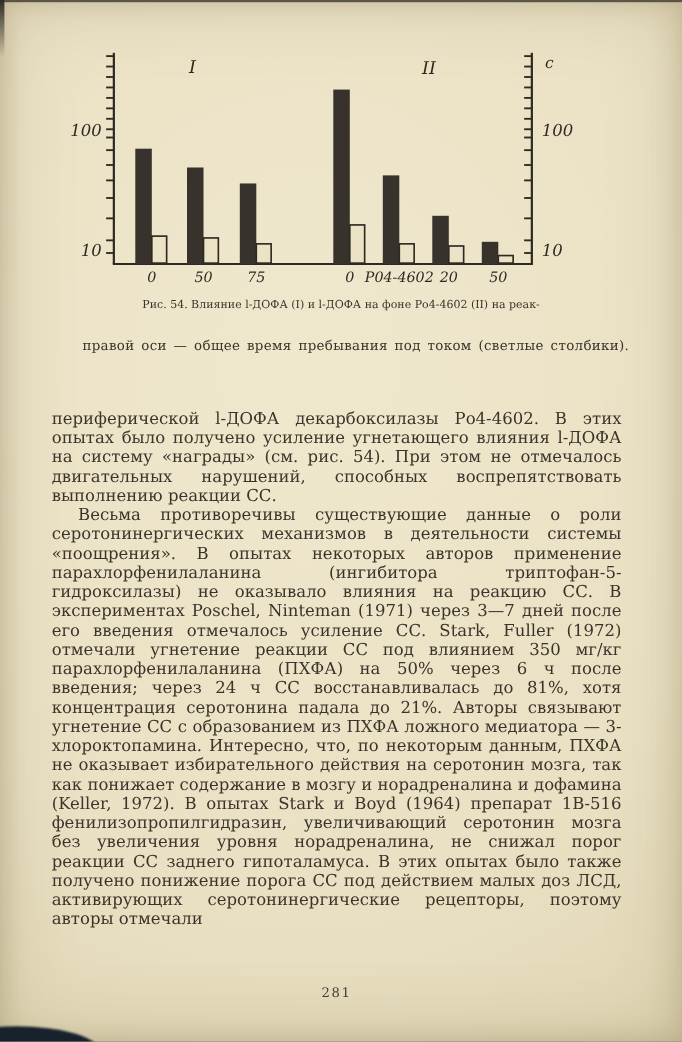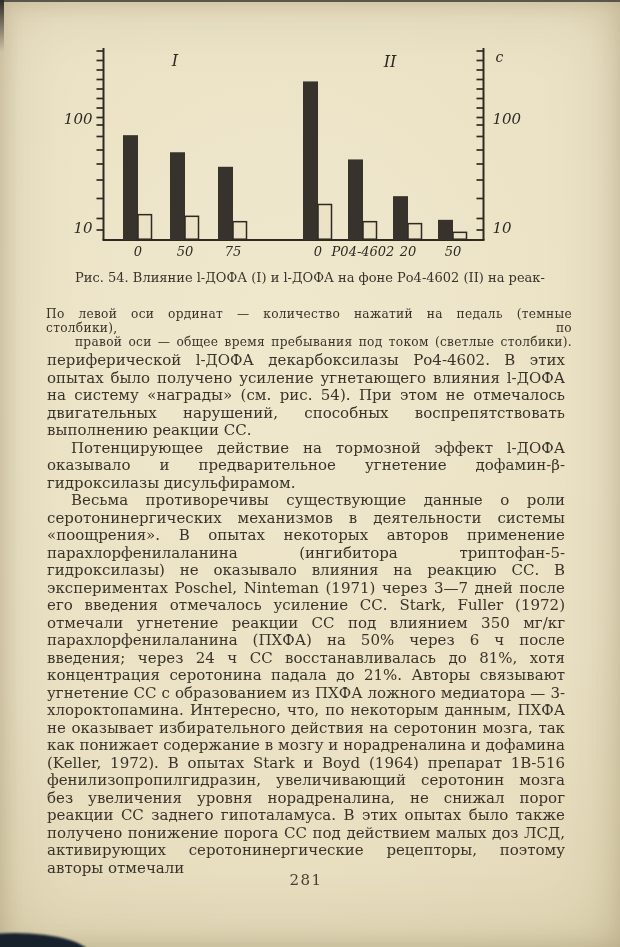--- a/index.html
+++ b/index.html
@@ -13,31 +13,31 @@
     font-family: "DejaVu Serif", serif;
     color: #39332a;
   }
   .top-edge { position: absolute; top: 0; left: 0; right: 0; height: 2px; background: #46423a; opacity: .85; }
   .left-edge-top { position: absolute; top: 0; left: 0; width: 4px; height: 52px;
     background: linear-gradient(#2f2d28, rgba(47,45,40,0)); }
   .corner-shadow { position: absolute; left: -60px; bottom: -30px; width: 150px; height: 44px;
     background: #17222d; border-radius: 50%; filter: blur(1.2px); }
   #chart { position: absolute; top: 0; left: 0; width: 620px; height: 268px; }
   .caption { position: absolute; top: 270px; left: 50px; width: 520px;
-    font-size: 13px; line-height: 16.5px; text-align: center; }
+    font-size: 10px; line-height: 16.5px; text-align: center; }
   .fig-note { position: absolute; top: 307px; left: 46px; width: 526px;
     font-size: 12.2px; line-height: 14px; }
   .fig-note .just { text-align: justify; text-align-last: justify; word-spacing: 2px; letter-spacing: .3px; }
   .fig-note .cent { text-align: right; word-spacing: 2px; letter-spacing: .3px; }
   .body-text { position: absolute; top: 352px; left: 47px; width: 518px;
     font-size: 15px; line-height: 17.5px; text-align: justify; }
   .body-text p { margin: 0; text-indent: 24px; }
-  .body-text p.noindent { text-indent: 0; }
-  .pageno { position: absolute; top: 871px; left: 47px; width: 518px;
-    text-align: center; font-size: 15px; letter-spacing: 1.5px; color: #453f34; }
+  .body-text p.noindent { text-indent: 0; margin-top: 20px; }
+  .pageno { position: absolute; top: 895px; left: 47px; width: 518px;
+    text-align: center; font-size: 12px; letter-spacing: 1.5px; color: #453f34; }
 </style>
 </head>
 <body>
 
 <div class="page">
   <div class="top-edge"></div>
   <div class="left-edge-top"></div>
 
   <svg id="chart" viewBox="0 0 620 268">
       <line x1="103.5" y1="48" x2="103.5" y2="240" stroke="#2e2a23" stroke-width="2"></line>
@@ -103,26 +103,24 @@
       <rect x="438" y="219.82444863415407" width="15" height="20.175551365845934" fill="#37332c"></rect>
       <rect x="453" y="232.33902144467098" width="13.5" height="6.860978555329024" fill="#ece3c6" stroke="#2e2a23" stroke-width="1.5"></rect>
       <text x="453" y="256" text-anchor="middle" style="font:italic 13px &quot;DejaVu Serif&quot;, serif;fill:#2e2a23">50</text>
     </svg>
 
   <div class="caption">
     <div>Рис. 54. Влияние l-ДОФА (I) и l-ДОФА на фоне Ро4-4602 (II) на реак-</div>
   </div>
 
   <div class="fig-note">
-    <div class="just">По левой оси ординат — количество нажатий на педаль (темные столбики), по</div>
     <div class="cent">правой оси — общее время пребывания под током (светлые столбики).</div>
   </div>
 
   <div class="body-text">
     <p class="noindent">периферической l-ДОФА декарбоксилазы Ро4-4602. В этих опытах было получено усиление угнетающего влияния l-ДОФА на систему «награды» (см. рис. 54). При этом не отмечалось двигательных нарушений, способных воспрепятствовать выполнению реакции СС.</p>
-    <p>Потенцирующее действие на тормозной эффект l-ДОФА оказывало и предварительное угнетение дофамин-β-гидроксилазы дисульфирамом.</p>
     <p>Весьма противоречивы существующие данные о роли серотонинергических механизмов в деятельности системы «поощрения». В опытах некоторых авторов применение парахлорфенилаланина (ингибитора триптофан-5-гидроксилазы) не оказывало влияния на реакцию СС. В экспериментах Poschel, Ninteman (1971) через 3—7 дней после его введения отмечалось усиление СС. Stark, Fuller (1972) отмечали угнетение реакции СС под влиянием 350 мг/кг парахлорфенилаланина (ПХФА) на 50% через 6 ч после введения; через 24 ч СС восстанавливалась до 81%, хотя концентрация серотонина падала до 21%. Авторы связывают угнетение СС с образованием из ПХФА ложного медиатора — 3-хлороктопамина. Интересно, что, по некоторым данным, ПХФА не оказывает избирательного действия на серотонин мозга, так как понижает содержание в мозгу и норадреналина и дофамина (Keller, 1972). В опытах Stark и Boyd (1964) препарат 1В-516 фенилизопропилгидразин, увеличивающий серотонин мозга без увеличения уровня норадреналина, не снижал порог реакции СС заднего гипоталамуса. В этих опытах было также получено понижение порога СС под действием малых доз ЛСД, активирующих серотонинергические рецепторы, поэтому авторы отмечали</p>
   </div>
 
   <div class="pageno">281</div>
 
   <div class="corner-shadow"></div>
 </div>
 
 </body></html>

